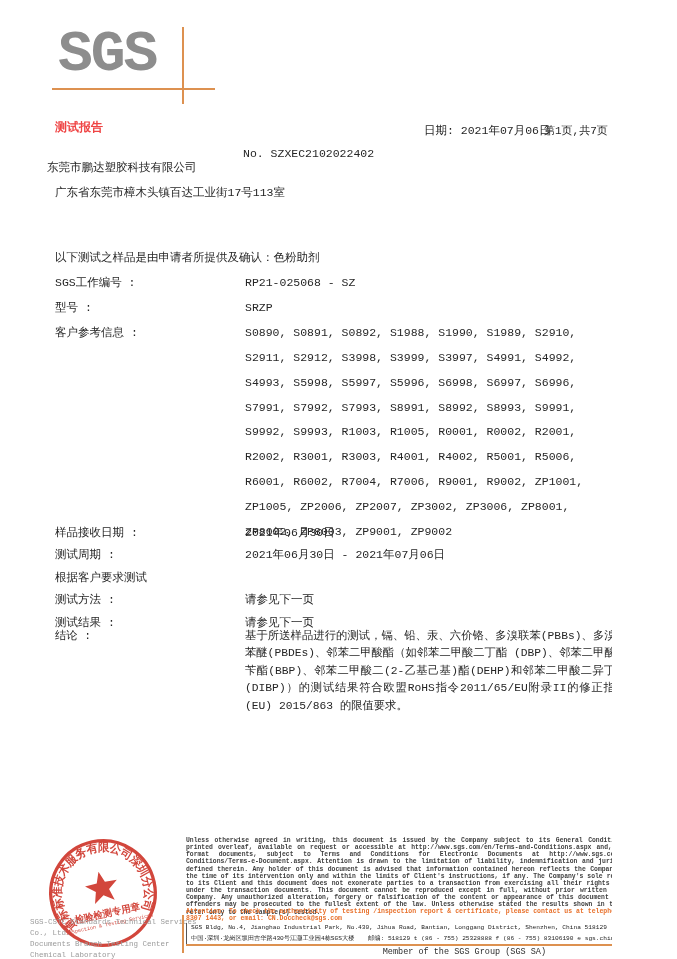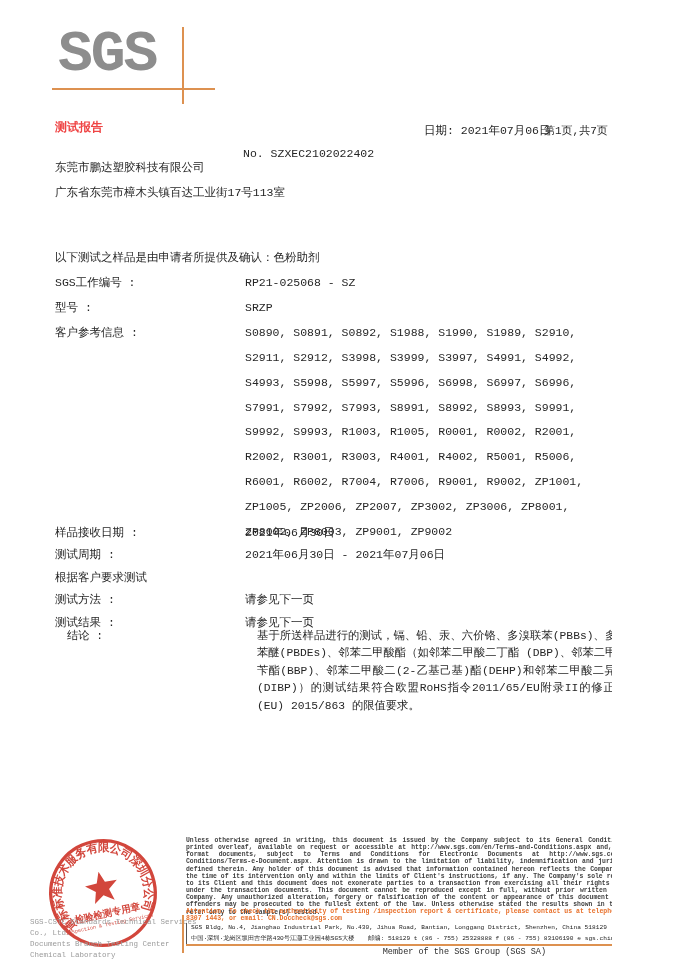--- a/index.html
+++ b/index.html
@@ -14,30 +14,30 @@
     font-size:58px; font-weight:bold; color:#8d8d8d;
     letter-spacing:-2px; line-height:1;
   }
   .logo-hline { position:absolute; left:52px; top:88px; width:163px; height:2px; background:#dd9150; }
   .logo-vline { position:absolute; left:182px; top:27px; width:2px; height:77px; background:#dd9150; }
   .report-title { position:absolute; left:55px; top:119px; font-size:12px; font-weight:bold; color:#ef4444; }
   .report-no   { position:absolute; left:243px; top:123px; font-size:11.5px;margin-top:24px; }
   .report-date { position:absolute; left:424px; top:123px; font-size:11.5px; }
   .report-page { position:absolute; left:544px; top:123px; font-size:11px; }
   
-  .applicant-name { position:absolute; left:55px; top:160px; font-size:11.5px;text-align:center; }
+  .applicant-name { position:absolute; left:47px; top:160px; font-size:11.5px;text-align:center; }
   .applicant-addr { position:absolute; left:55px; top:185px; font-size:11.5px; }
   .sample-statement { position:absolute; left:55px; top:250px; font-size:11.5px; }
   
   .kv { display:flex; align-items:flex-start; }
   .kv .lab { flex:0 0 190px; width:190px; }
   .kv .val { flex:1; }
   .info-a { position:absolute; left:55px; top:271px; width:575px; font-size:11.5px; line-height:24.9px; }
   .info-b { position:absolute; left:55px; top:522px; width:575px; font-size:11.5px; line-height:22.4px; }
-  .info-c { position:absolute; left:55px; top:628px; width:575px; font-size:11.3px; line-height:17.4px;margin-left:12px; }
+  .info-c { position:absolute; left:55px; top:628px; width:575px; font-size:11.3px; line-height:17.4px; }
   .info-c .val { max-width:382px; text-align:justify; }
   
   .stamp { position:absolute; left:46px; top:836px; width:114px; height:114px; transform:rotate(-12deg); opacity:.92; }
   .footer-co {
     position:absolute; left:30px; top:917px; width:175px;
     font-size:7.5px; line-height:11px; color:#9b9b9b;
   }
   .legal {
     position:absolute; left:186px; top:837px; width:486px;
     font-size:6.4px; font-weight:bold; color:#3e3e3e;

